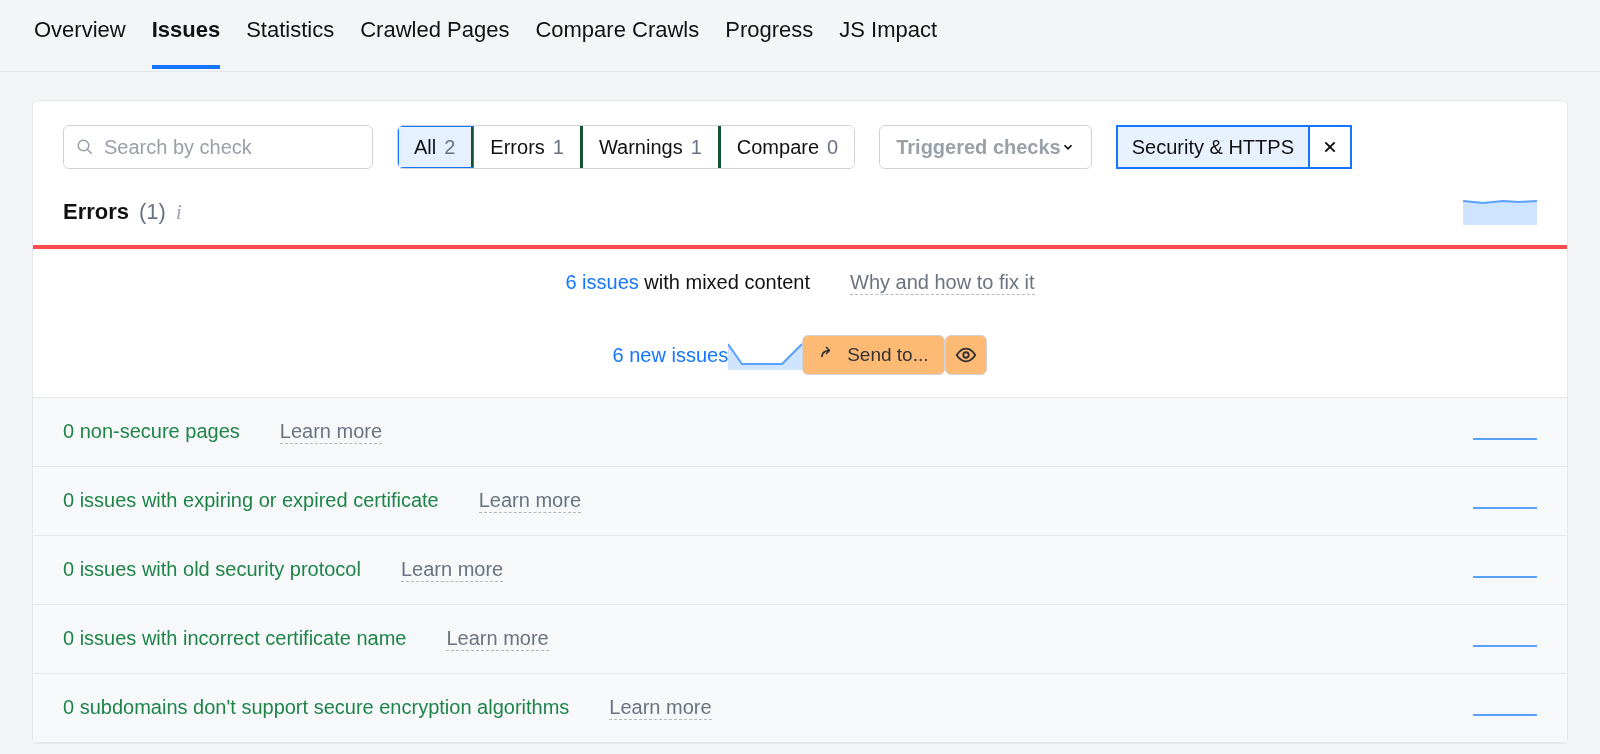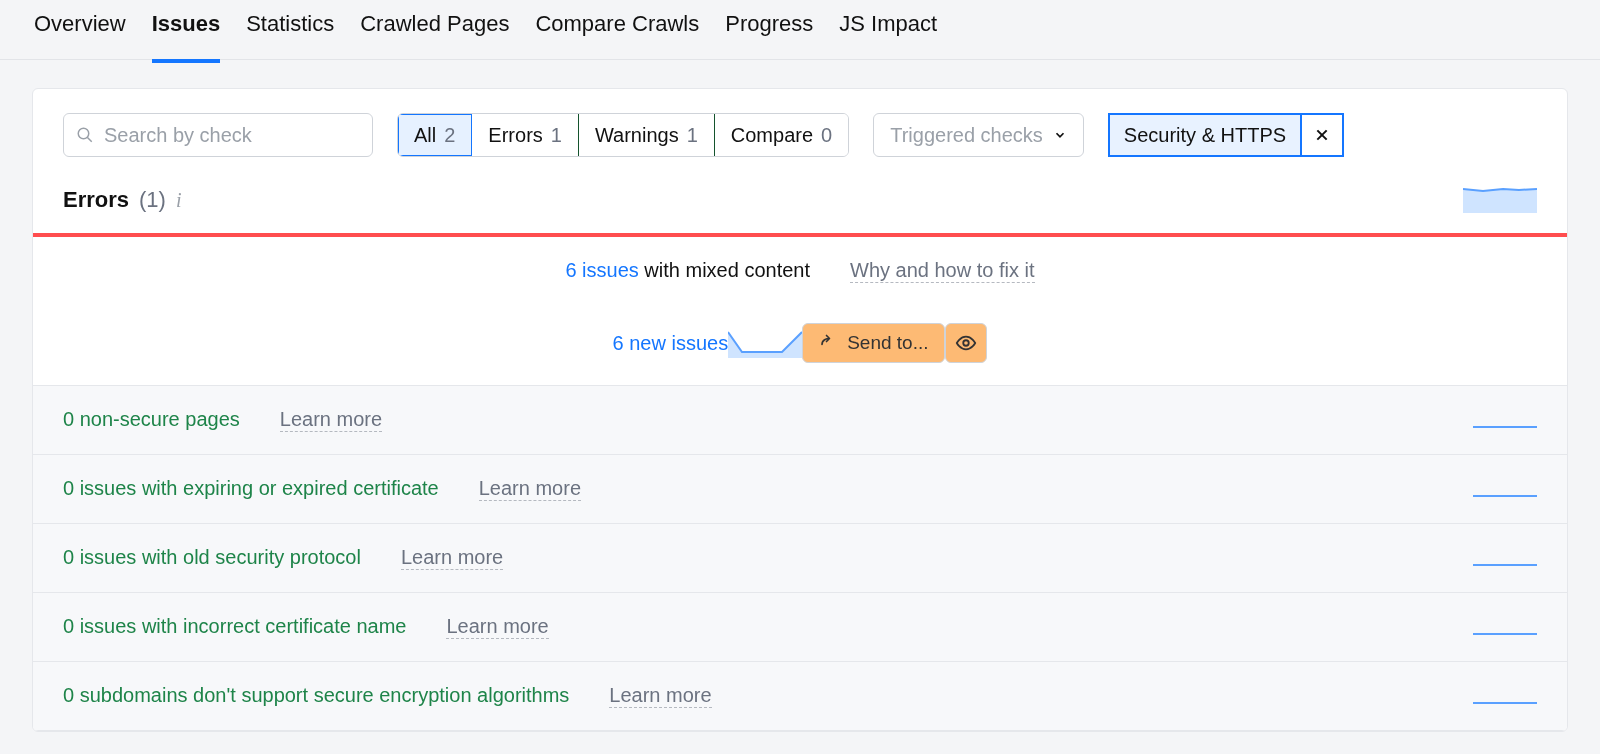--- a/index.html
+++ b/index.html
@@ -11,21 +11,21 @@
     height: 754px;
     overflow: hidden;
   }
   
   .topnav {
     display: flex;
     align-items: center;
     gap: 26px;
     padding: 0 34px 0 34px;
     border-bottom: 1px solid #e2e4e8;
-    height: 60px;
+    height: 72px;
   }
   .topnav .tab {
     font-size: 22px;
     color: #111;
     padding: 14px 0 22px 0;
     cursor: pointer;
     border-bottom: 4px solid transparent;
   }
   .topnav .tab.active {
     font-weight: 700;
@@ -72,44 +72,44 @@
     border-radius: 6px;
     overflow: hidden;
     height: 44px;
   }
   .seg .seg-item {
     display: flex;
     align-items: center;
     gap: 8px;
     padding: 0 16px;
     font-size: 20px;
-    border-right: 1px solid #14532d;
+    border-right: 3px solid #14532d;
     cursor: pointer;
     background: #fff;
   }
   .seg .seg-item:last-child { border-right: none; }
   .seg .seg-item.active {
     background: #e6f1ff;
     outline: 2px solid #1476ff;
     outline-offset: -1px;
     color: #111;
   }
   .seg .seg-item .count { color: #6b7280; }
   
   .dropdown {
     display: flex;
     align-items: center;
-    gap: 10px;
     height: 44px;
     border: 1px solid #cfd3d9;
     border-radius: 6px;
     padding: 0 16px;
     font-size: 20px;
     color: #9aa0a8;
     cursor: pointer;
+    font-weight: bold;
   }
   .dropdown .chev { color: #111; }
   
   .tagchip {
     display: flex;
     align-items: stretch;
     height: 44px;
     border: 2px solid #1476ff;
     border-radius: 0;
     overflow: hidden;

